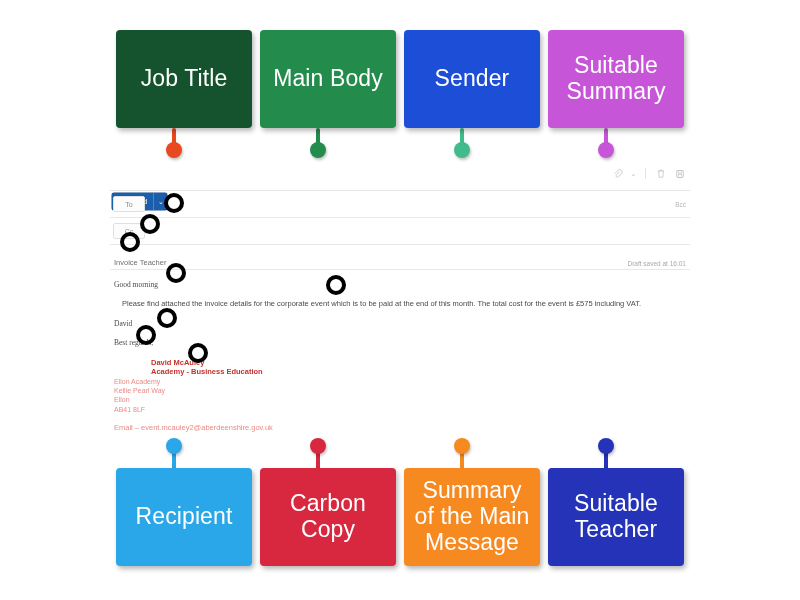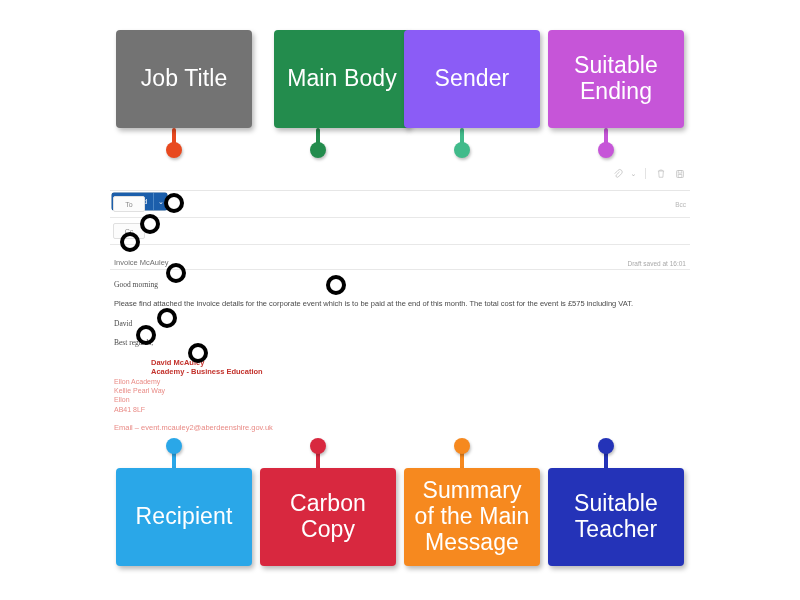--- a/index.html
+++ b/index.html
@@ -195,21 +195,21 @@
   }
 
   .body-area {
     position: relative;
     padding: 10px 4px 0 4px;
     color: #4a4a4a;
     font-size: 7.5px;
     line-height: 1.25;
   }
   .body-line { margin: 0 0 10px 0; font-family: Liberation Serif, serif; }
-  .body-para { margin: 0 0 10px 0; }
+  .body-para { margin: 0 0 10px 8px; }
 
   .sig-block { margin-top: 4px; }
   .sig-strong {
     color: #c3322c;
     font-weight: bold;
     font-size: 7.5px;
     line-height: 1.3;
     padding-left: 37px;
   }
   .sig-light {
@@ -236,43 +236,43 @@
 </head>
 <body>
 
 <div id="stage">
 
   <div id="top-cards">
       <div class="pin pin-down" style="left: 162px; top: 128px; height: 34px;">
         <div class="stem" style="background: rgb(232, 73, 31);"></div>
         <div class="ball" style="background: rgb(232, 73, 31);"></div>
       </div>
-      <div class="card" style="left: 116px; top: 30px; background: #737373;">
+      <div class="card" style="left: 116px; top: 30px; background: #14532d;">
         <span class="card-label">Job Title</span>
       </div>
       <div class="pin pin-down" style="left: 306px; top: 128px; height: 34px;">
         <div class="stem" style="background: rgb(35, 140, 77);"></div>
         <div class="ball" style="background: rgb(35, 140, 77);"></div>
       </div>
-      <div class="card" style="left: 274px; top: 30px; background: rgb(35, 140, 77);">
+      <div class="card" style="left: 260px; top: 30px; background: rgb(35, 140, 77);">
         <span class="card-label">Main Body</span>
       </div>
       <div class="pin pin-down" style="left: 450px; top: 128px; height: 34px;">
         <div class="stem" style="background: rgb(65, 187, 139);"></div>
         <div class="ball" style="background: rgb(65, 187, 139);"></div>
       </div>
-      <div class="card" style="left: 404px; top: 30px; background: #8b5cf6;">
+      <div class="card" style="left: 404px; top: 30px; background: #1d4ed8;">
         <span class="card-label">Sender</span>
       </div>
       <div class="pin pin-down" style="left: 594px; top: 128px; height: 34px;">
         <div class="stem" style="background: rgb(198, 85, 216);"></div>
         <div class="ball" style="background: rgb(198, 85, 216);"></div>
       </div>
       <div class="card" style="left: 548px; top: 30px; background: rgb(198, 85, 216);">
-        <span class="card-label">Suitable Ending</span>
+        <span class="card-label">Suitable Summary</span>
       </div>
     </div>
 
   <div id="compose">
 
     <div class="toolbar-row">
       <div class="send-btn">
         <div class="send-main">
           <span class="plane-icon">
             <svg width="8" height="8" viewBox="0 0 16 16" fill="none" stroke="#ffffff" stroke-width="1.4">
@@ -315,21 +315,21 @@
       <div class="field-input"></div>
       <span class="bcc-link">Bcc</span>
     </div>
 
     <div class="field-row">
       <div class="chip">Cc</div>
       <div class="field-input"></div>
     </div>
 
     <div class="subject-row">
-      <span class="subject-text">Invoice McAuley</span>
+      <span class="subject-text">Invoice Teacher</span>
       <span class="draft-saved">Draft saved at 16:01</span>
     </div>
 
     <div class="body-area">
       <p class="body-line">Good morning</p>
       <p class="body-para">Please find attached the invoice details for the corporate event which is to be paid at the end of this month. The total cost for the event is £575 including VAT.</p>
       <p class="body-line">David</p>
       <p class="body-line">Best regards,</p>
 
       <div class="sig-block">

